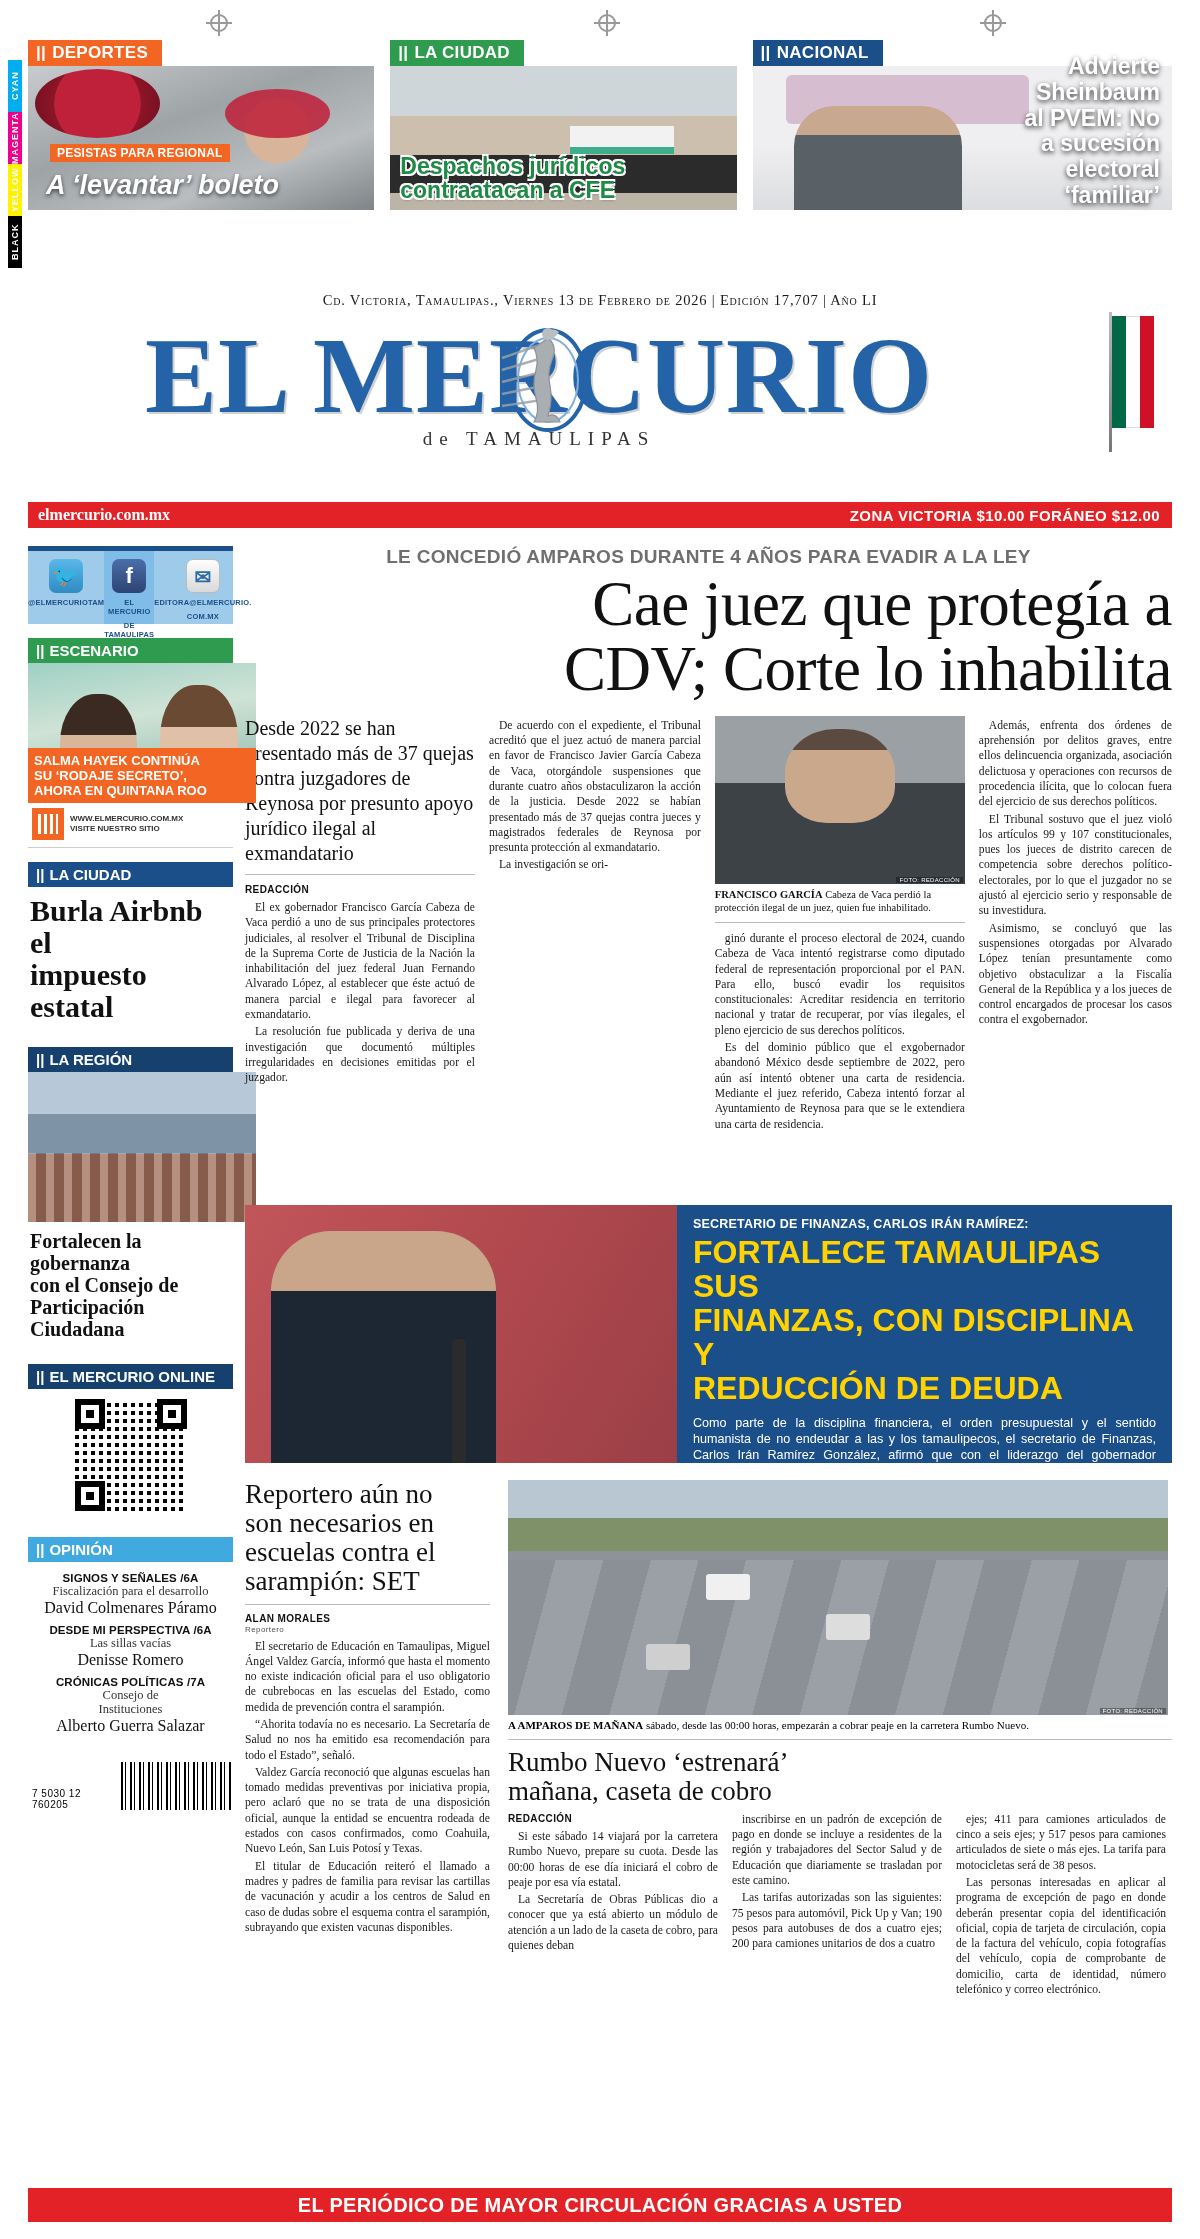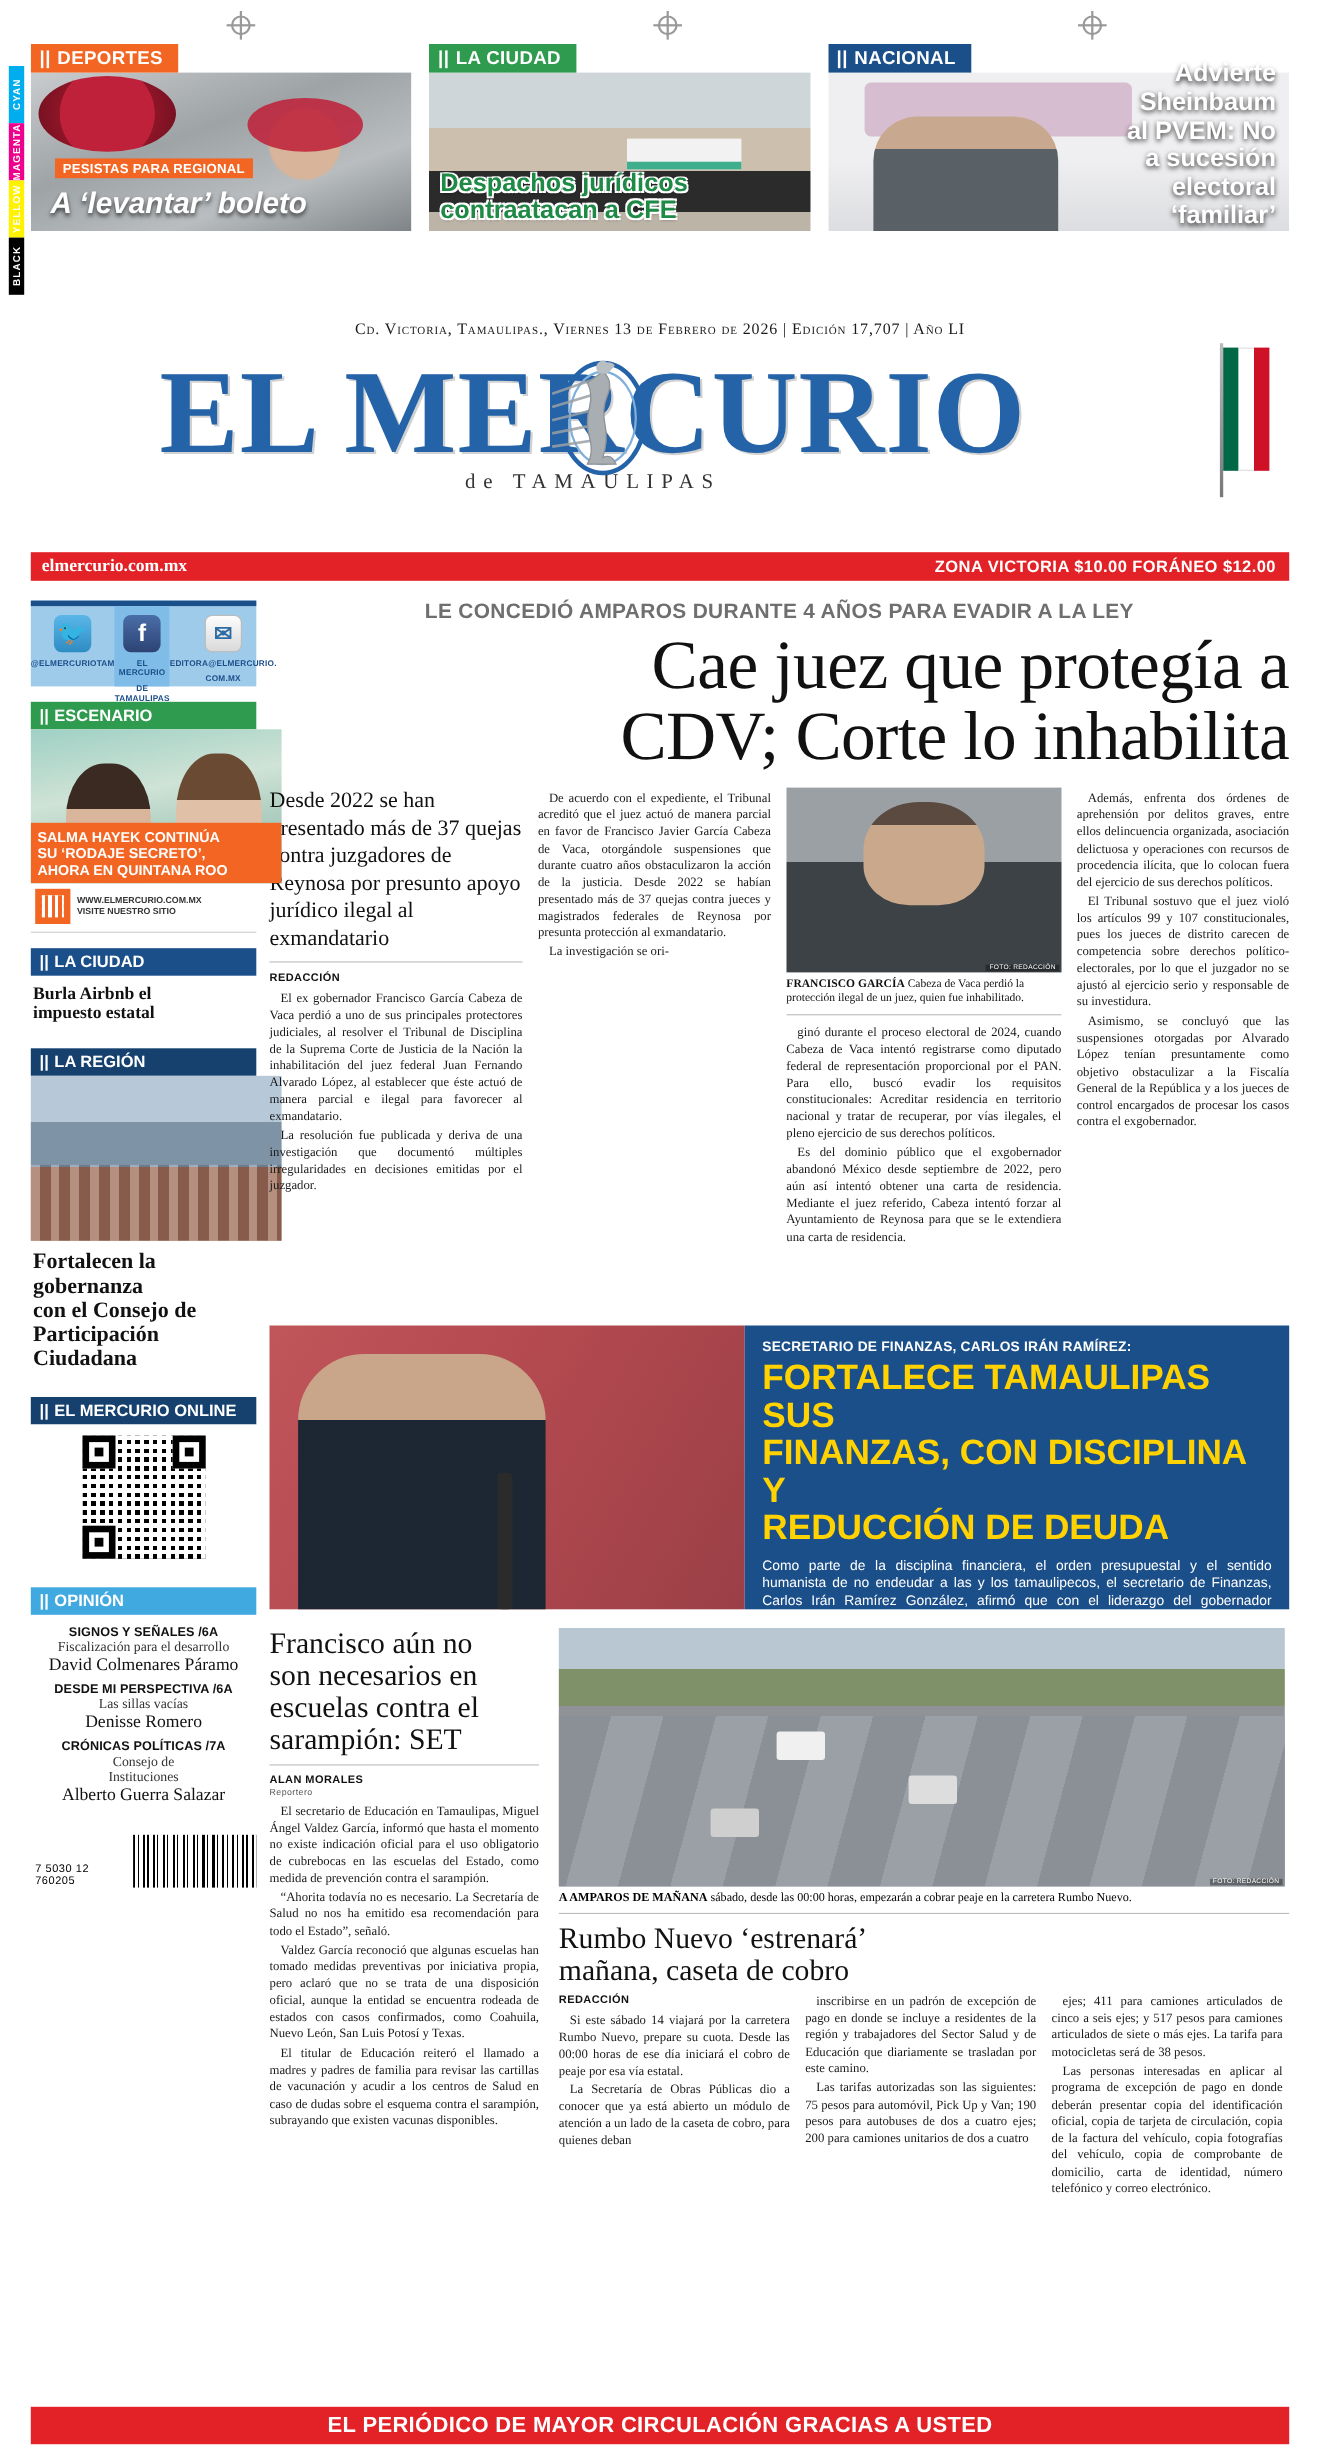--- a/index.html
+++ b/index.html
@@ -144,21 +144,21 @@
      font-weight:bold; font-size:13px; line-height:15px; padding:5px 6px; z-index:3; }
   .esc-foot { width:205px; background:#fff; border-bottom:1px solid #ccc;
      display:flex; align-items:center; gap:6px; padding:5px 4px 7px; }
   .qricon { width:32px; height:32px; background:#F26522; position:relative; flex:0 0 32px; }
   .qricon::after{content:""; position:absolute; left:6px; top:6px; width:20px; height:20px;
      background:repeating-linear-gradient(90deg,#fff 0 3px,#F26522 3px 6px),
                 repeating-linear-gradient(0deg,#fff 0 3px,transparent 3px 6px);}
   .esc-foot div { font-size:8px; font-weight:bold; color:#333; line-height:10px; }
 
   .rail-head { font-family:"Liberation Serif", serif; font-weight:bold;
-     font-size:16px; line-height:1.07; color:#111; padding:8px 2px 10px; }
+     font-size:30px; line-height:1.07; color:#111; padding:8px 2px 10px; }
   .rail-head.small { font-size:20px; line-height:1.1; }
   .rp-region { height:150px;
      background:linear-gradient(180deg,#b7c9d8 0 28%, #7e93a6 28% 55%, #9c6a55 55% 100%); }
   .rp-region::after { content:""; position:absolute; left:0; right:0; bottom:0; height:46%;
      background:repeating-linear-gradient(90deg, rgba(255,255,255,.25) 0 8px, rgba(60,40,40,.22) 8px 18px); }
 
   .qrbox { width:205px; background:#fff; padding:10px 0 12px; text-align:center; }
   .qr { width:112px; height:112px; margin:0 auto; background:#fff; position:relative; }
   .qr-inner { position:absolute; inset:0;
      background-image:
@@ -486,21 +486,21 @@
       <div class="fin-body">Como parte de la disciplina financiera, el orden presupuestal y el sentido humanista de no endeudar a las y los tamaulipecos, el secretario de Finanzas, Carlos Irán Ramírez González, afirmó que con el liderazgo del gobernador Américo Villarreal Anaya, Tamaulipas obtuvo la mejor sobretasa promedio a nivel nacional en procesos de refinanciamiento en los últimos 16 meses, con un registro de 0.40 por ciento. Esta mejora se traduce en ahorros financieros y en un manejo más eficiente de los recursos públicos.</div>
       <div class="fin-info">INFORMACIÓN PÁG. /3A</div>
     </div>
   </div>
 
   <div class="bottom">
     <div style="display:flex; gap:18px;">
 
       <div class="bot-left">
         <div class="bot-head">
-          <div>Francisco aún no</div>
+          <div>Reportero aún no</div>
           <div>son necesarios en</div>
           <div>escuelas contra el</div>
           <div>sarampión: SET</div>
         </div>
         <div class="hr"></div>
         <div class="byline">ALAN MORALES</div>
         <div style="font-size:8px; letter-spacing:.4px; color:#555; margin:-3px 0 5px;">Reportero</div>
         <div class="col">
           <p>El secretario de Educación en Tamaulipas, Miguel Ángel Valdez García, informó que hasta el momento no existe indicación oficial para el uso obligatorio de cubrebocas en las escuelas del Estado, como medida de prevención contra el sarampión.</p>
           <p>“Ahorita todavía no es necesario. La Secretaría de Salud no nos ha emitido esa recomendación para todo el Estado”, señaló.</p>

